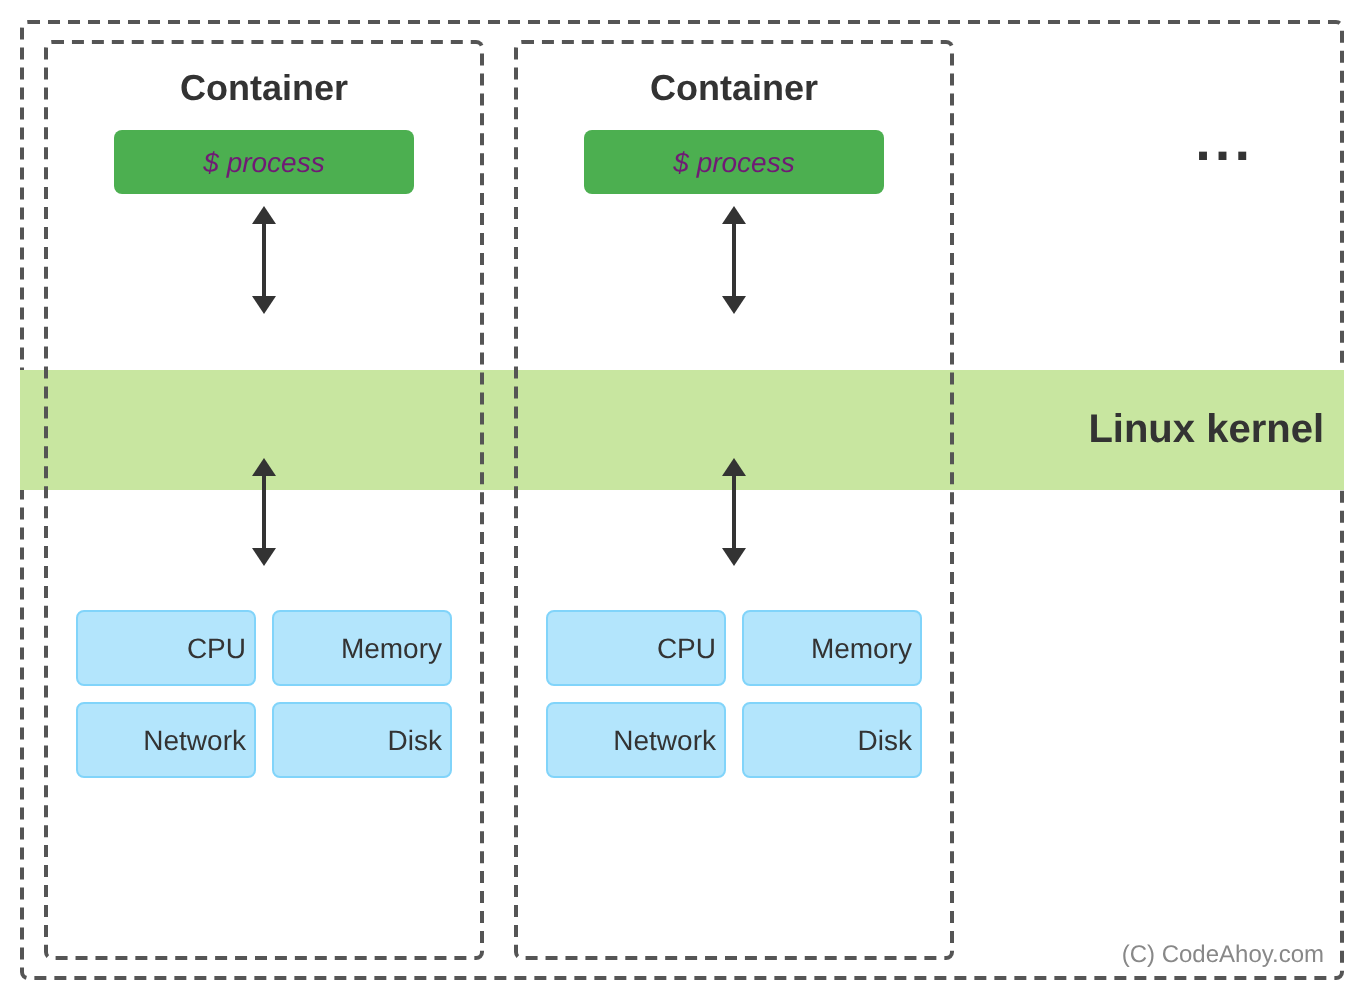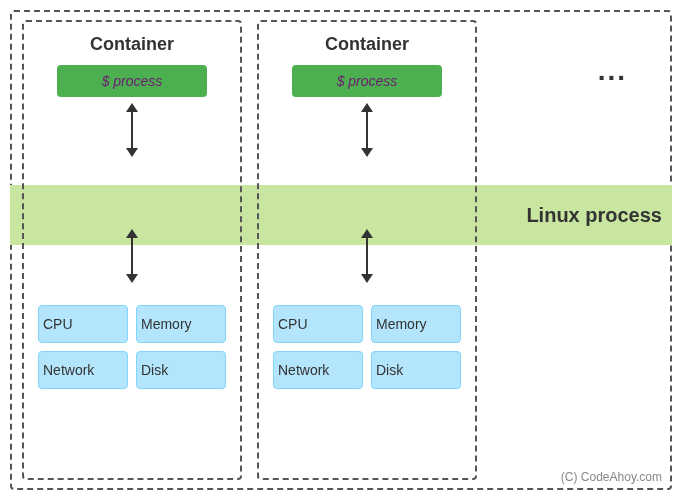--- a/index.html
+++ b/index.html
@@ -107,21 +107,21 @@
       grid-template-columns: 1fr 1fr;
       gap: 8px;
       padding: 8px 14px;
       margin-top: 8px;
     }
 
     .resource-item {
       background: #b3e5fc;
       border: 1px solid #81d4fa;
       border-radius: 4px;
-      text-align: left;
+      text-align: right;
       padding: 10px 4px;
       font-size: 14px;
       color: #333;
       font-weight: normal;
     }
 
     .copyright {
       position: absolute;
       bottom: 16px;
       right: 20px;
@@ -169,21 +169,21 @@
     }
   </style>
 </head>
 <body>
 
 <div class="outer-border"></div>
 
 <div class="kernel-band"></div>
 
 <div class="kernel-label">
-  <span>Linux process</span>
+  <span>Linux kernel</span>
 </div>
 
 <div class="ellipsis">
   <span>...</span>
 </div>
 
 <div class="container-box left">
   <div class="container-title">Container</div>
   <div class="container-inner">
     <div class="process-box">$ process</div>

